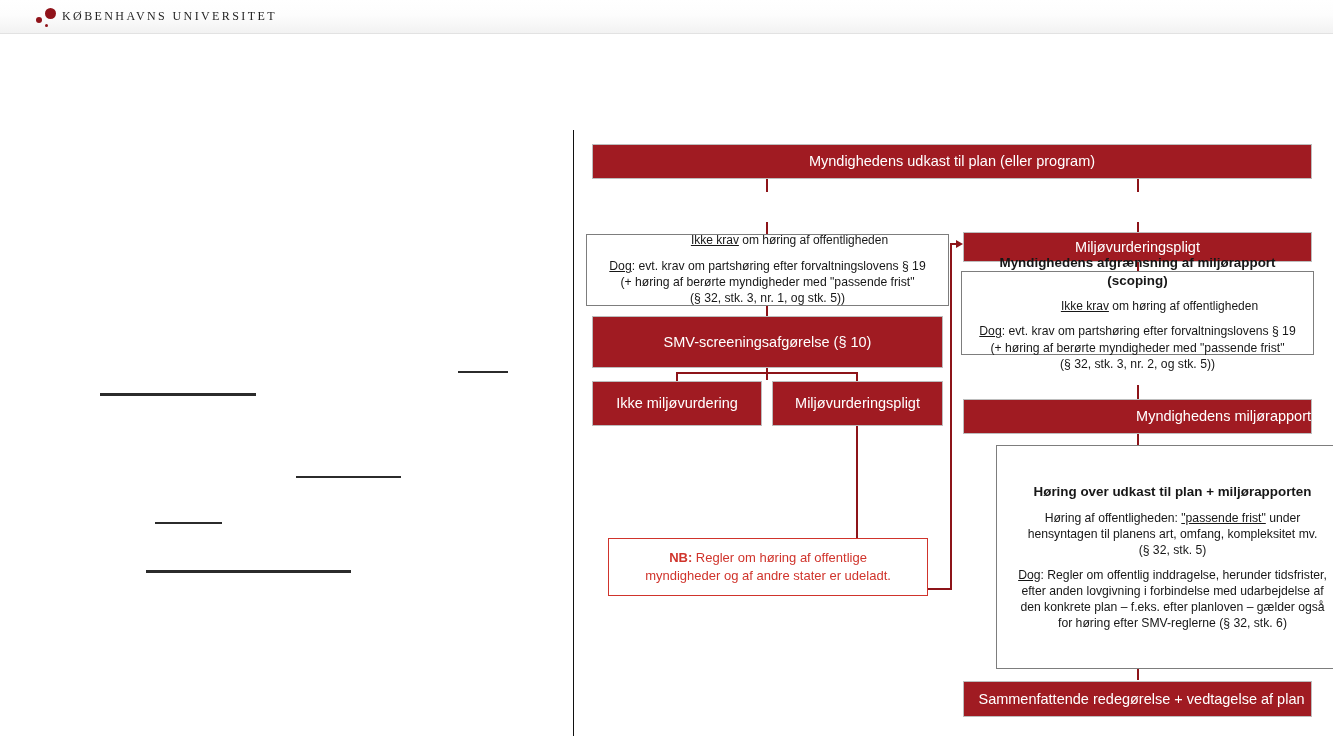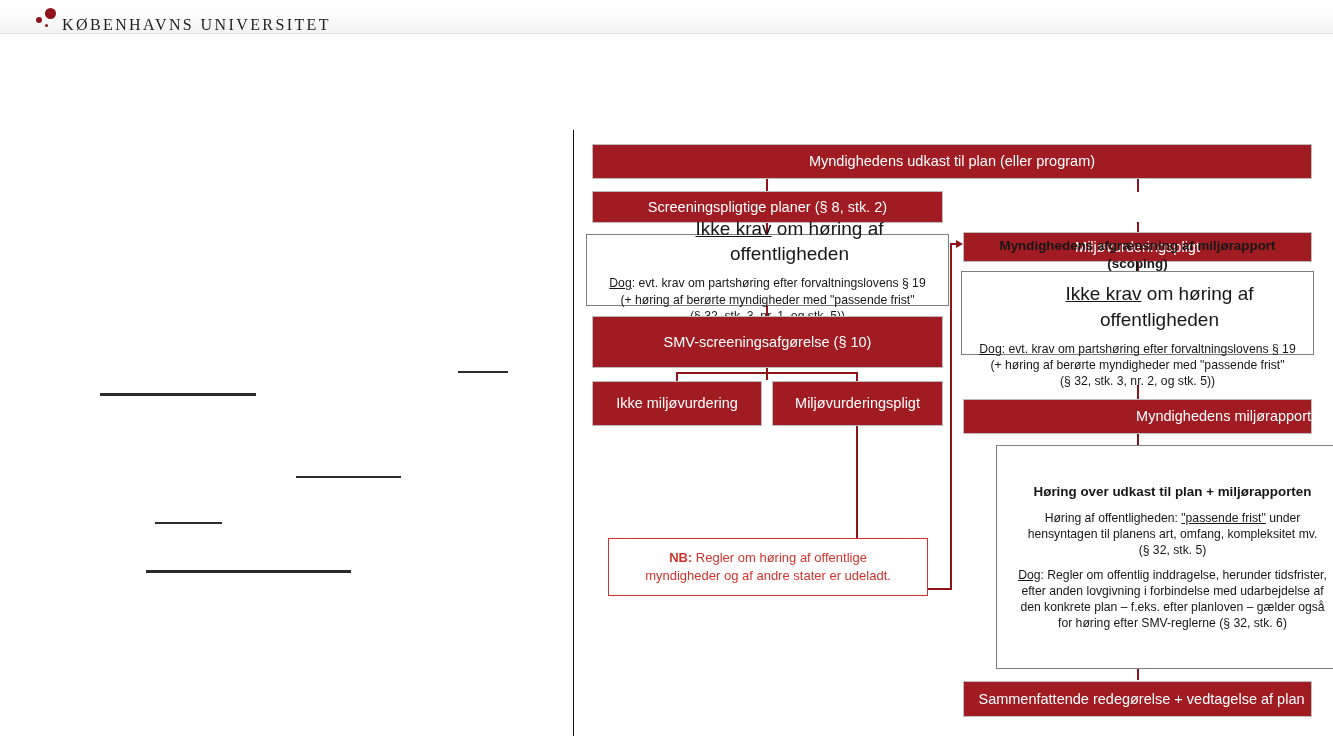--- a/index.html
+++ b/index.html
@@ -19,23 +19,22 @@
     border-bottom:1px solid #e2e2e2;
   }
   #logo-mark { position:absolute; left:33px; top:5px; width:26px; height:24px; }
   .dot { position:absolute; border-radius:50%; background:#90131a; }
   .dot-lg { width:11px; height:11px; left:12px; top:3px; }
   .dot-md { width:6px;  height:6px;  left:3px;  top:12px; }
   .dot-sm { width:3px;  height:3px;  left:12px; top:19px; }
   #brand-text {
     position:absolute; left:62px; top:9px;
     font-family:"Liberation Serif", serif;
-    font-size:16px; letter-spacing:2.4px; color:#1f1f1f;
+    font-size:12px; letter-spacing:2.4px; color:#1f1f1f;
     white-space:nowrap;
-    margin-top:7px;
   }
 
   
   .rule { position:absolute; background:#2b2b2b; }
 
   
   #divider { position:absolute; left:573px; top:130px; width:1px; height:606px; background:#111; }
 
   
   #flow { position:absolute; left:0; top:0; width:1333px; height:750px; }
@@ -58,21 +57,21 @@
     padding:6px 8px;
   }
   .node.nb {
     background:#ffffff; color:#d0342c;
     border:1px solid #d0342c;
     font-size:13px; line-height:1.42;
     flex-direction:column; justify-content:center;
     padding:6px 10px;
   }
   .hdr { font-size:13.4px; font-weight:bold; margin-bottom:9px; }
-  .lead { font-size:19px; margin-bottom:9px;padding-left:44px; }
+  .lead { font-size:12px; margin-bottom:9px;padding-left:44px; }
   .para { margin:0 0 9px 0; }
   .para:last-child { margin-bottom:0; }
   .ital { font-style:italic; }
   u.u { text-decoration:underline; }
   b.nbk { font-weight:bold; }
 
   
   .conn { position:absolute; background:#8d1419; }
   .conn-v { width:2px; }
   .conn-h { height:2px; }
@@ -125,23 +124,20 @@
   <div class="conn conn-v" style="left:950px; top:243px; height:347px;"></div>
   <div class="conn conn-h" style="left:856px; top:588px; width:96px;"></div>
   <div class="conn conn-v" style="left:856px; top:426px; height:164px;"></div>
   <div class="conn conn-h" style="left:950px; top:243px; width:8px;"></div>
   <div class="arrow-head" style="left:956px; top:239.5px;"></div>
 
   <div class="node red" style="left:592px; top:144px; width:720px; height:35px;">
     <span>Myndighedens udkast til plan (eller program)</span>
   </div>
 
-  <div class="node red" style="left:592px; top:191px; width:351px; height:32px;">
-    <span>Screeningspligtige planer (§ 8, stk. 2)</span>
-  </div>
 
   <div class="node white" style="left:586px; top:234px; width:363px; height:72px;">
     <div class="lead">
       <u class="u">Ikke krav</u><span> om høring af offentligheden</span>
     </div>
     <div class="para">
       <u class="u">Dog</u><span>: evt. krav om partshøring efter forvaltningslovens § 19</span><br>
       <span>(+ høring af berørte myndigheder med "passende frist"</span><br>
       <span>(§ 32, stk. 3, nr. 1, og stk. 5))</span>
     </div>

